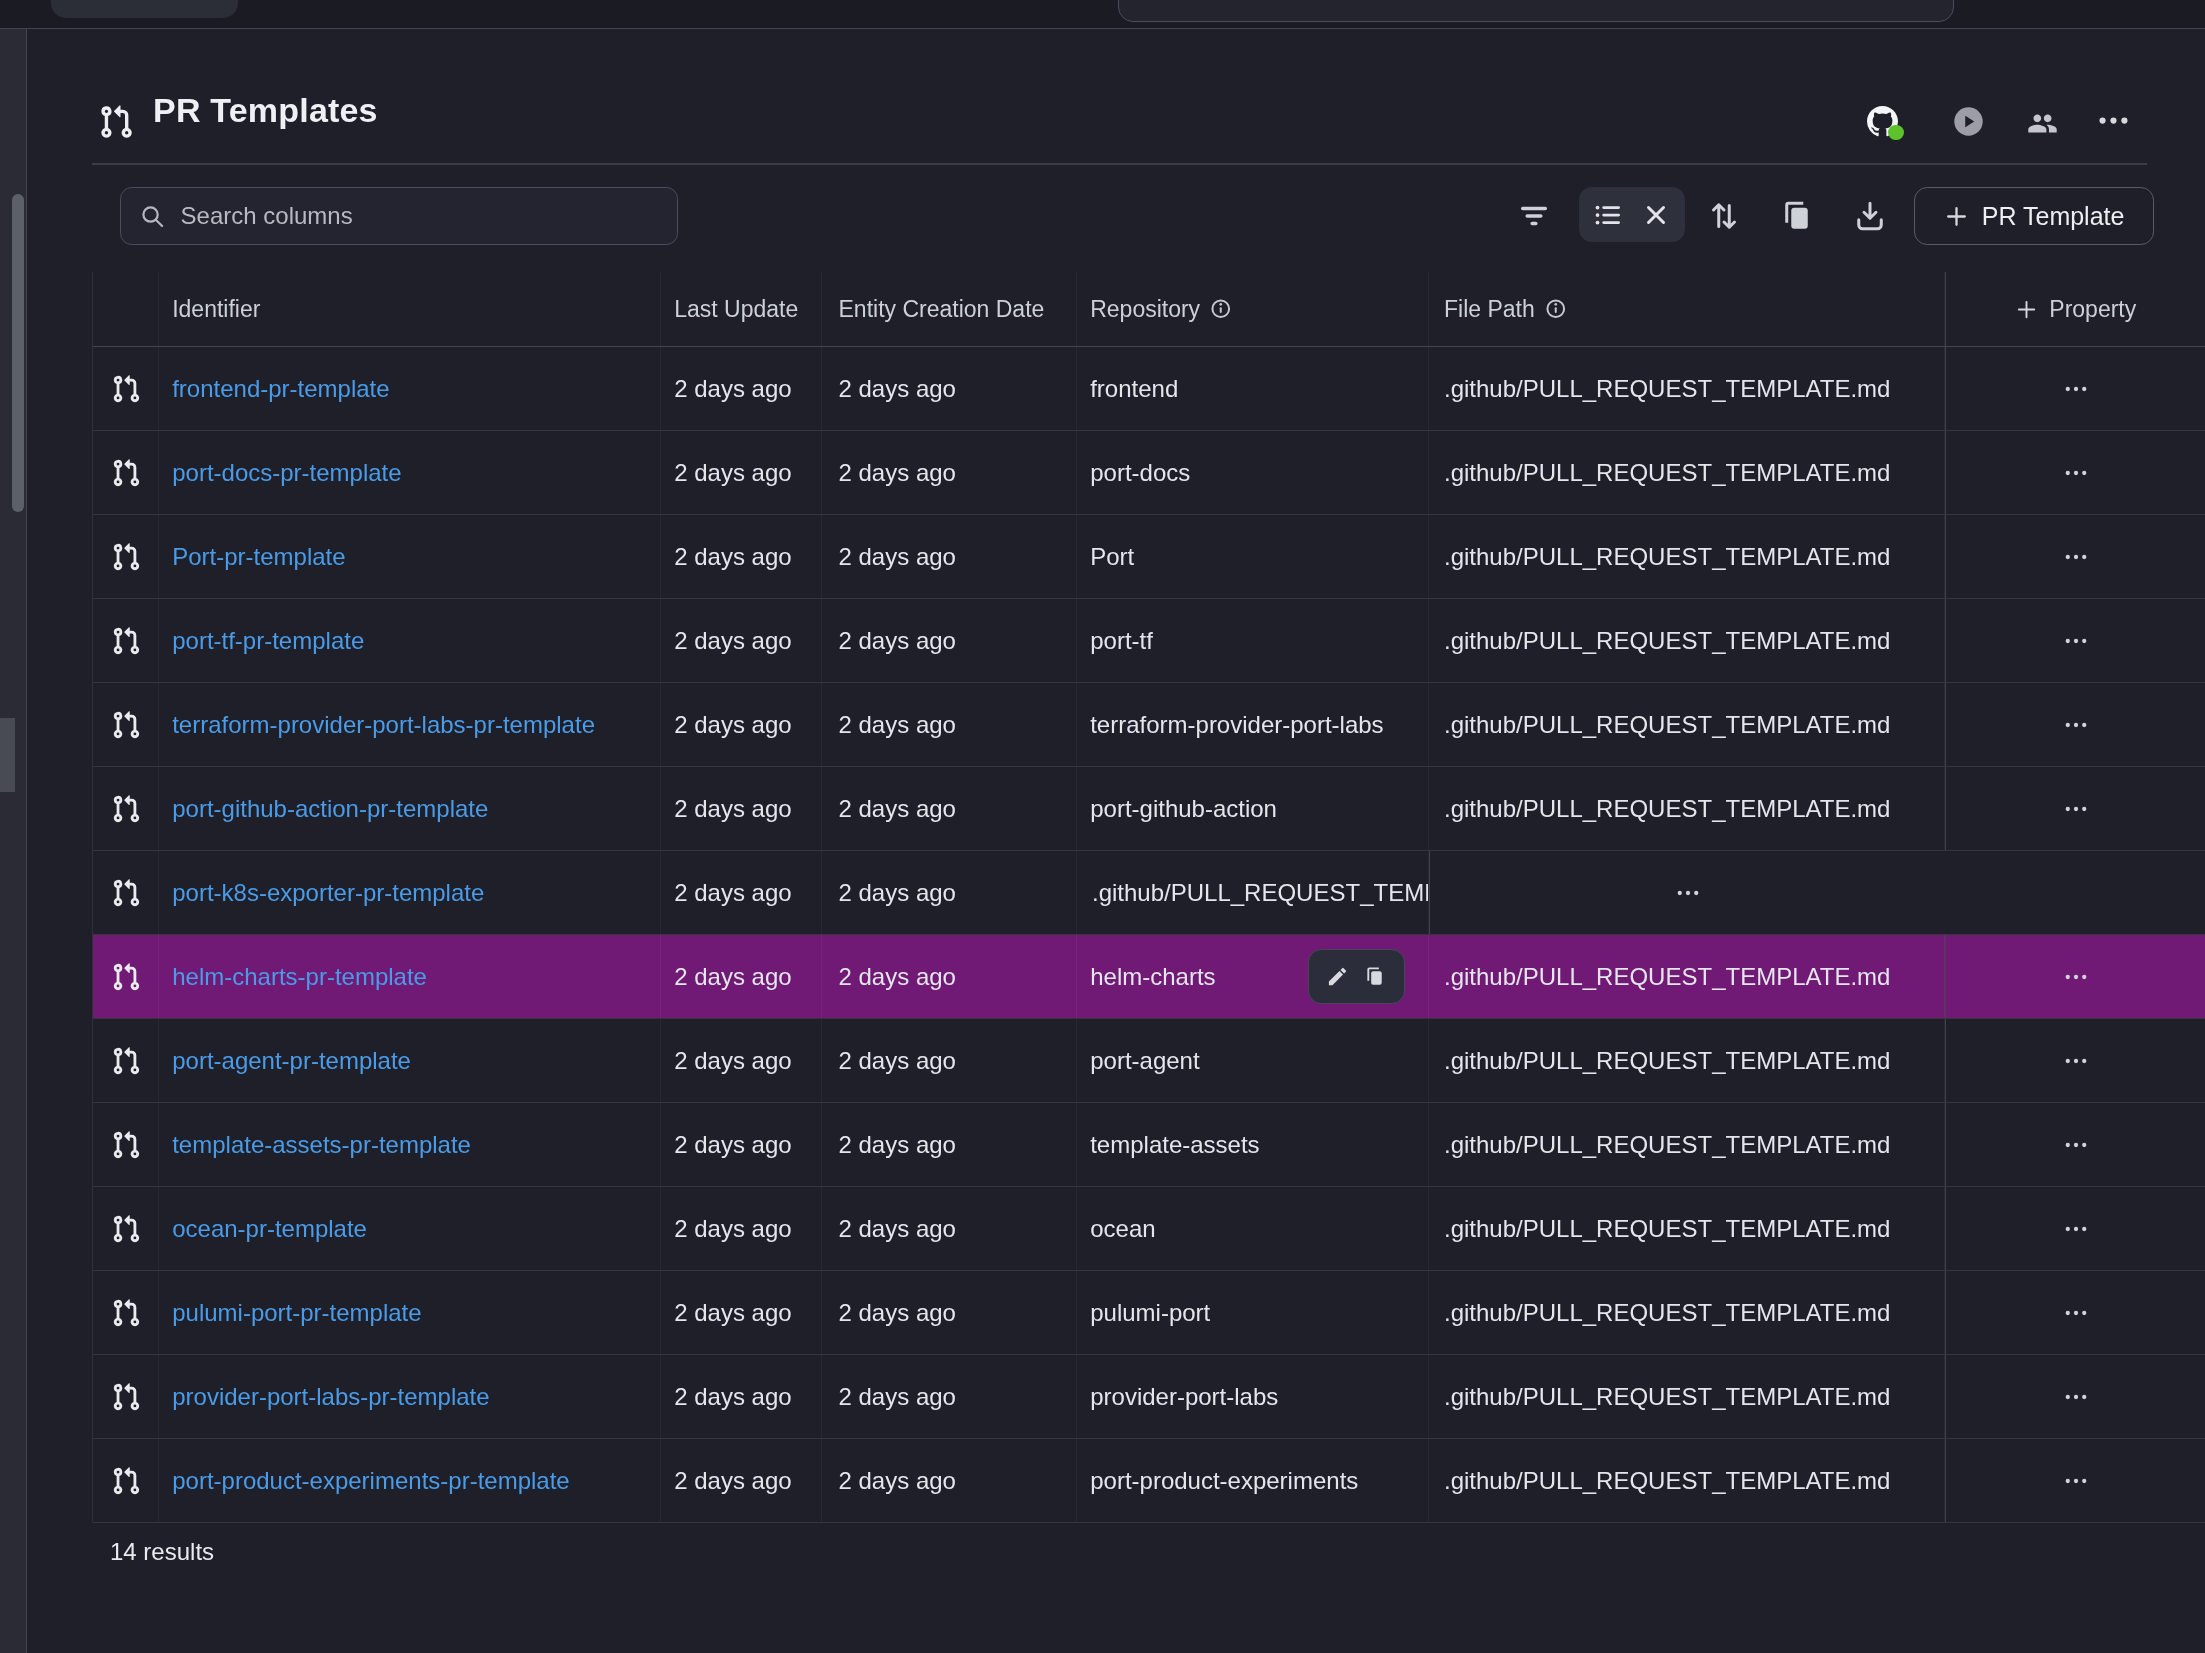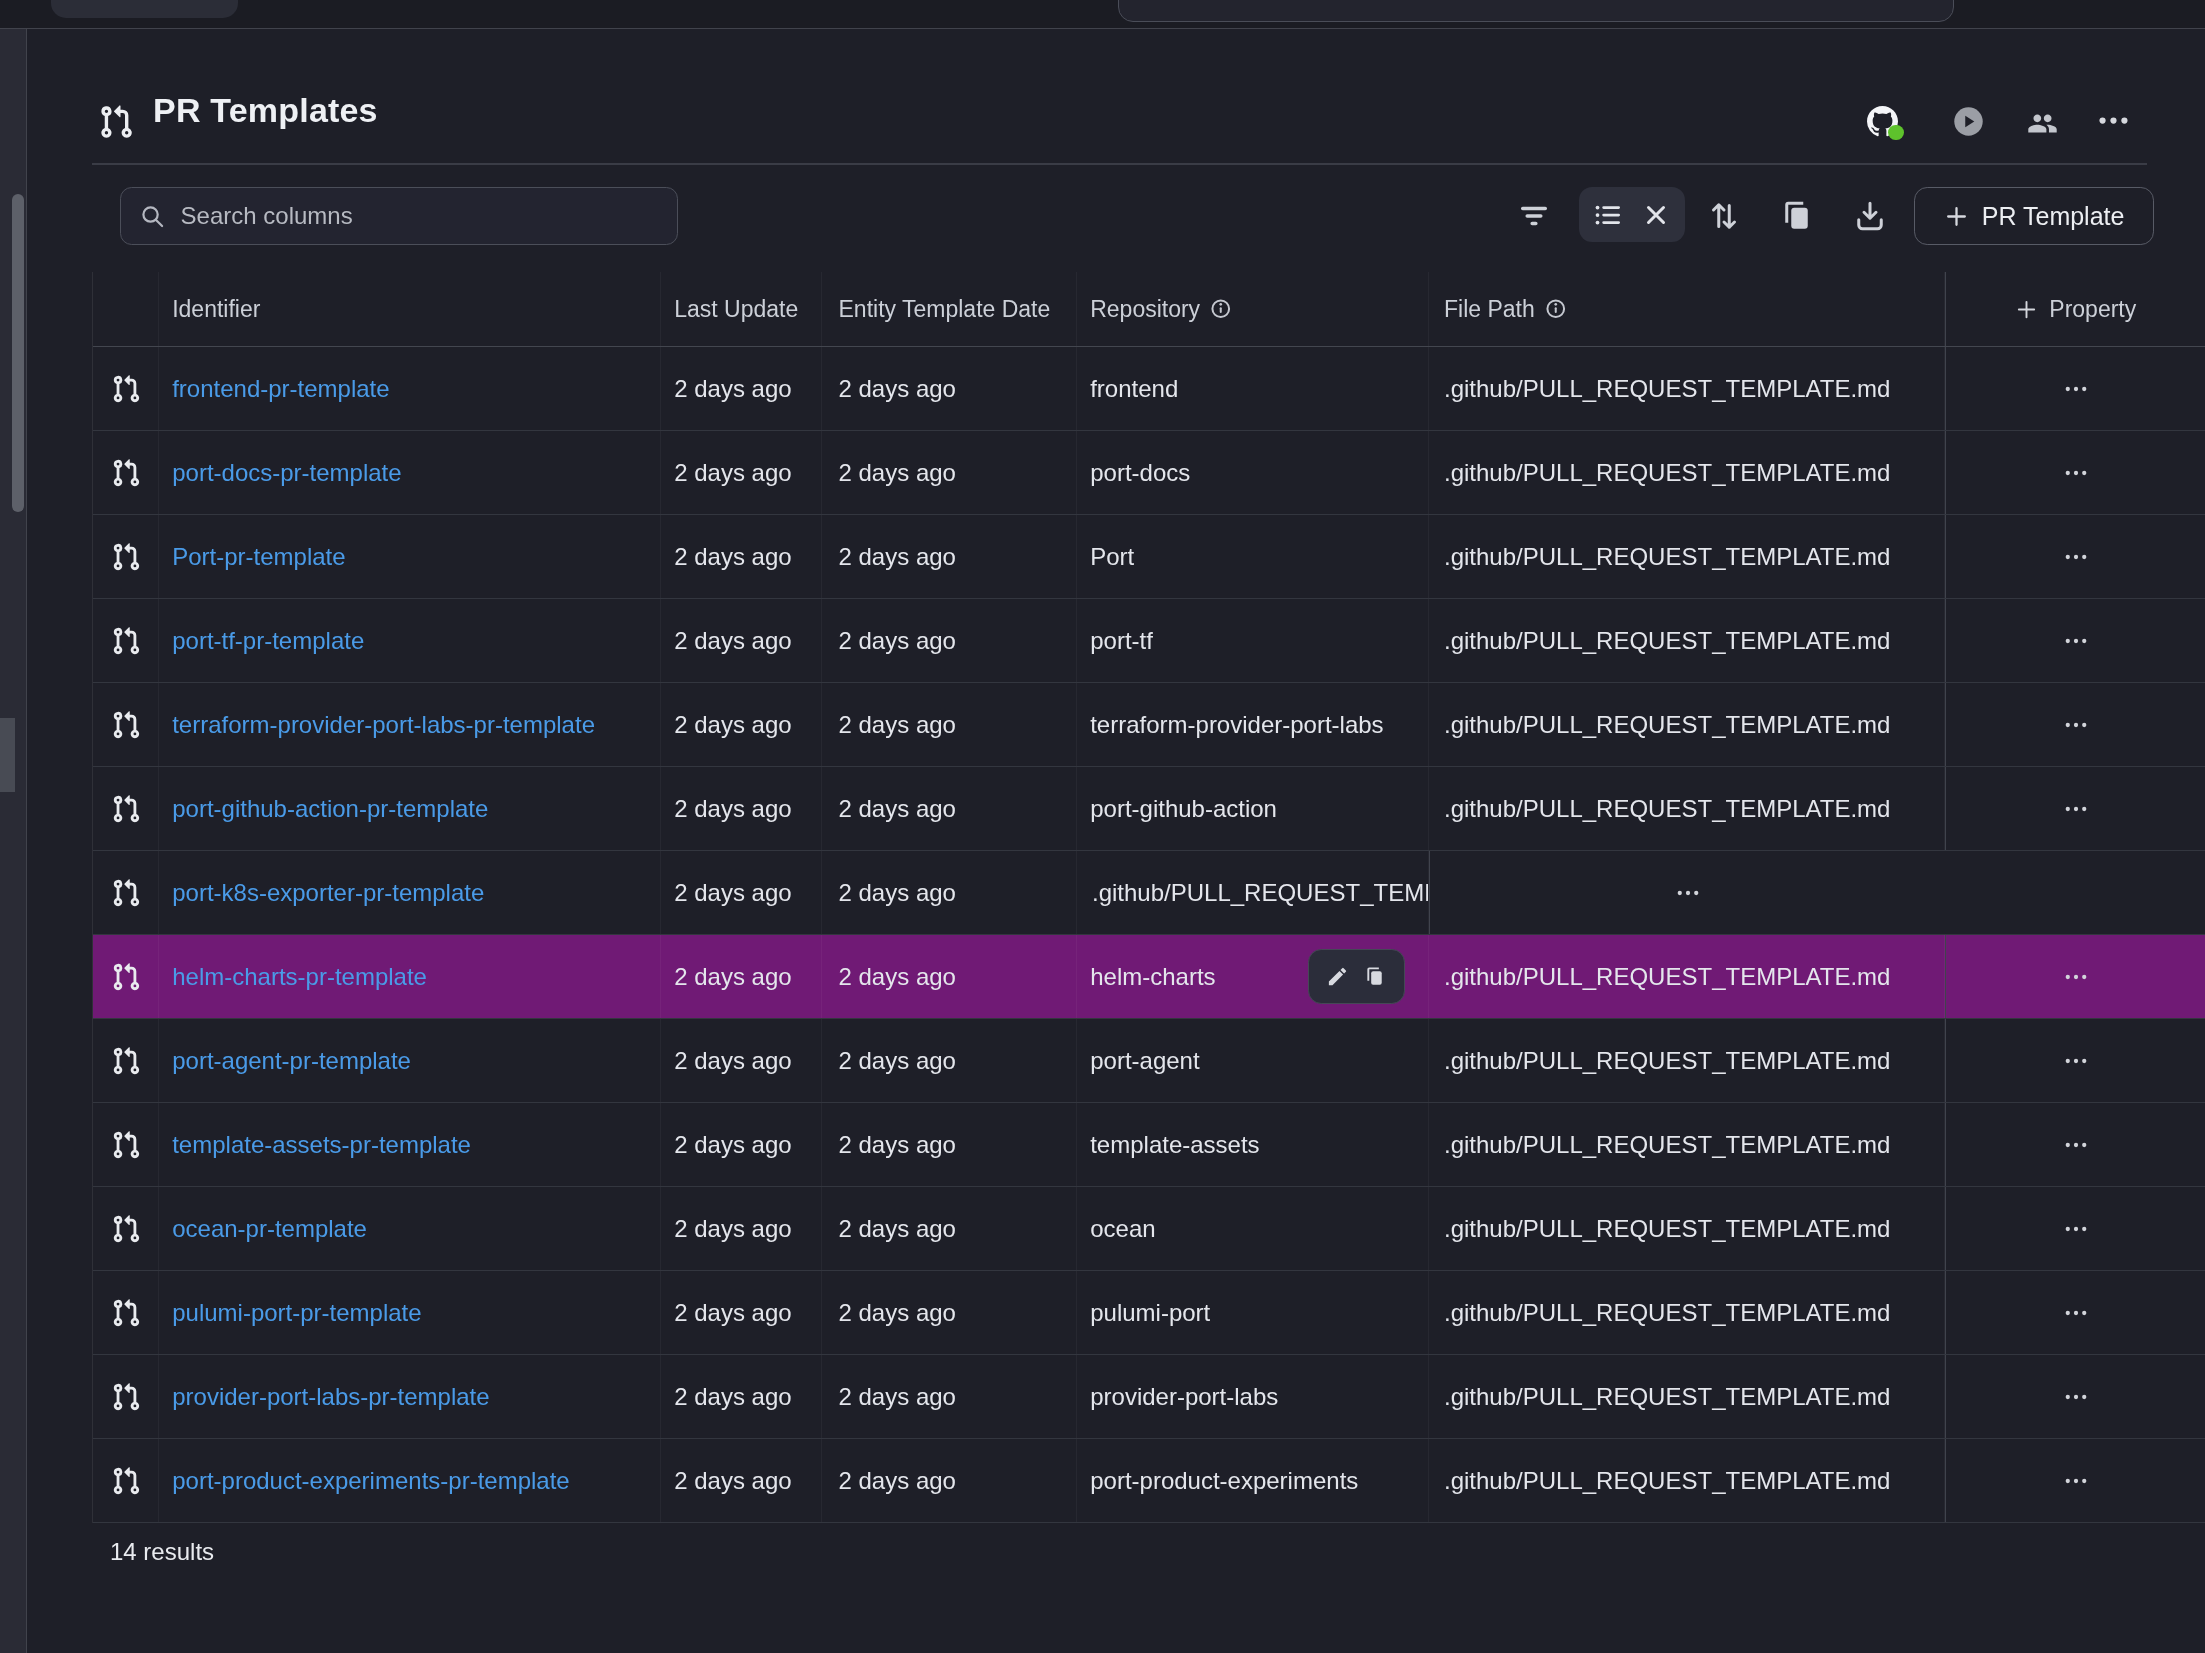--- a/index.html
+++ b/index.html
@@ -181,21 +181,21 @@
   <div class="table">
     <div class="trow thead">
       <div class="cell c-icon"></div>
       <div class="cell">
           <span>Identifier</span>
         </div>
       <div class="cell">
           <span>Last Update</span>
         </div>
       <div class="cell c-created">
-          <span>Entity Template Date</span>
+          <span>Entity Creation Date</span>
         </div>
       <div class="cell">
           <span>Repository</span>
         <svg class="info-icon" viewBox="0 0 16 16">
             <circle cx="8" cy="8" r="6.2" fill="none" stroke="currentColor" stroke-width="1.5"></circle>
             <rect x="7.25" y="6.9" width="1.5" height="4.3" rx=".75" fill="currentColor"></rect>
             <circle cx="8" cy="4.7" r="1" fill="currentColor"></circle>
           </svg>
       </div>
       <div class="cell c-path">

